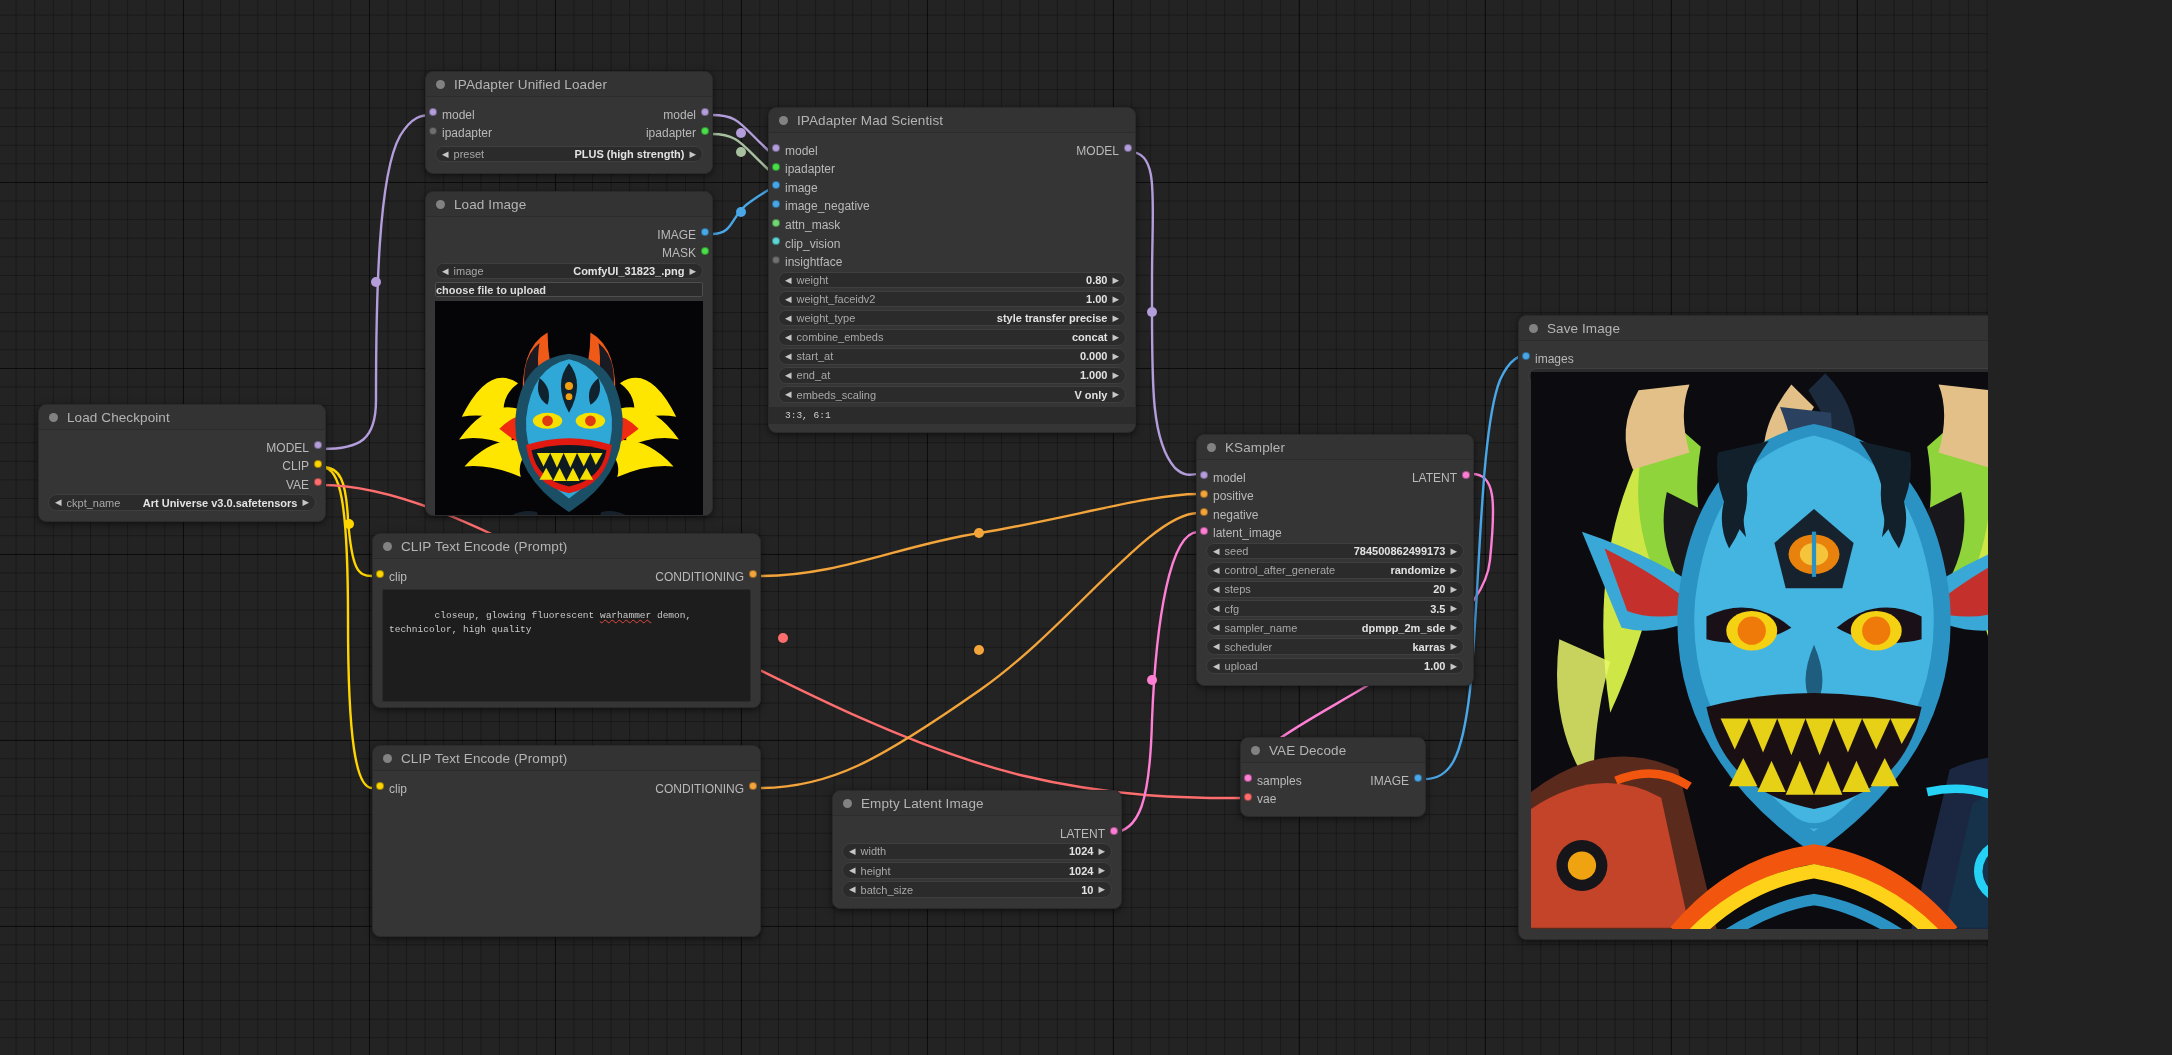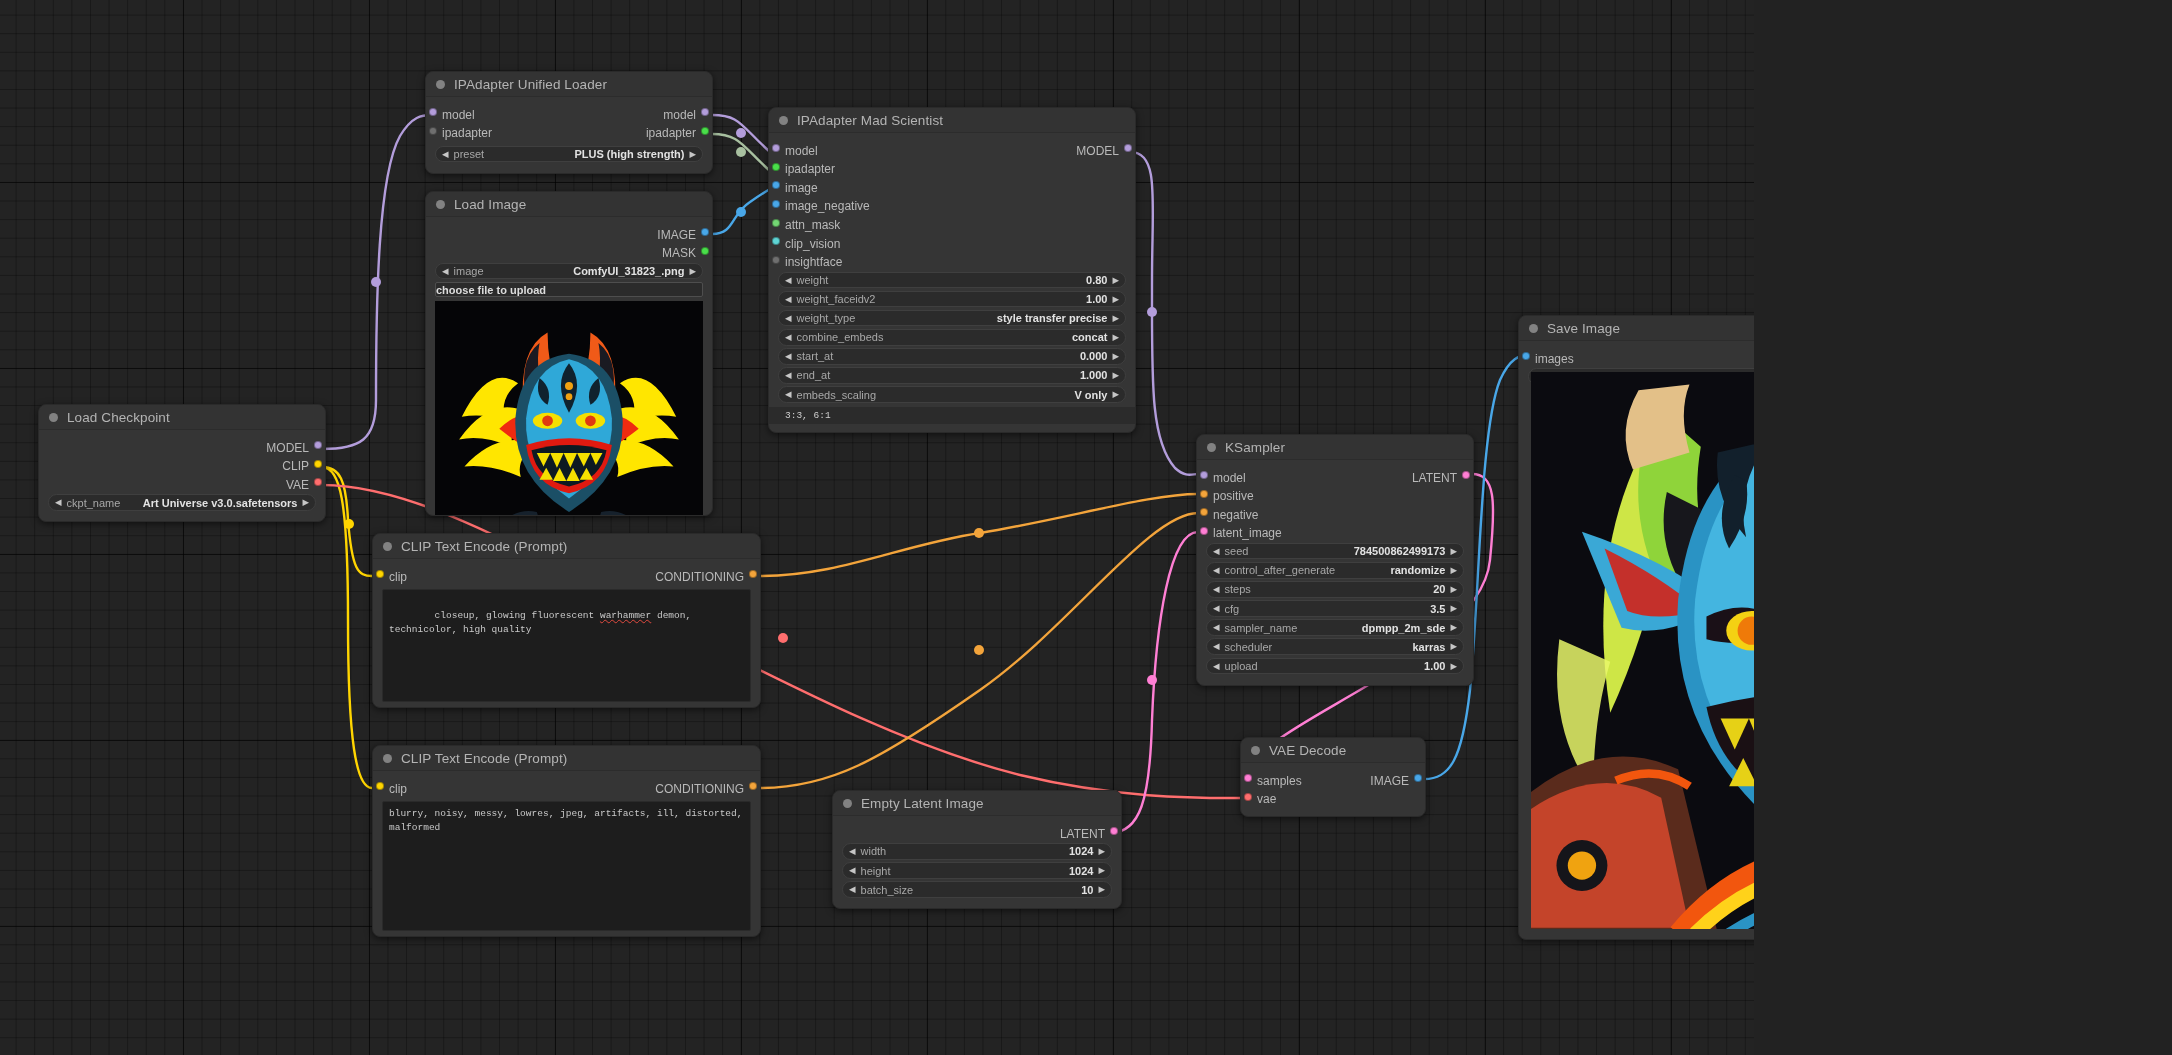--- a/index.html
+++ b/index.html
@@ -5,21 +5,21 @@
 <style>
   * { box-sizing: border-box; margin:0; padding:0; }
   html,body { width:2172px; height:1055px; overflow:hidden; background:#222222; }
   body {
     font-family: "Liberation Sans", sans-serif;
     -webkit-font-smoothing: antialiased;
   }
 
   #canvas {
     position:relative;
-    width:1754px; height:1055px;
+    width:1988px; height:1055px;
     background-color:#232323;
     background-image:
       linear-gradient(to right, rgba(0,0,0,0.30) 1px, transparent 1px),
       linear-gradient(to bottom, rgba(0,0,0,0.30) 1px, transparent 1px),
       linear-gradient(to right, rgba(0,0,0,0.55) 1.5px, transparent 1.5px),
       linear-gradient(to bottom, rgba(0,0,0,0.55) 1.5px, transparent 1.5px);
     background-size: 18.6px 18.6px, 18.6px 18.6px, 186px 186px, 186px 186px;
     background-position: -3px -4px, -3px -4px, -3px -4px, -3px -4px;
     overflow:hidden;
   }
@@ -440,21 +440,20 @@
       <div style="position:relative; height:19px;">
         <div class="slot in" style="position:absolute;top:0;left:0;">
           <span class="dot" style="background:#ffd500;"></span>
           <span>clip</span>
         </div>
         <div class="slot out" style="position:absolute;top:0;right:0;">
           <span>CONDITIONING</span>
           <span class="dot" style="background:#f3a43b;"></span>
         </div>
       </div>
-      <div class="textarea" style="height:130px;">blurry, noisy, messy, lowres, jpeg, artifacts, ill, distorted, malformed</div>
     </div>
   </div>
 
   <div class="node" style="left:1196px; top:434px; width:278px;">
     <div class="node-title">
       <span class="title-dot"></span>
       <span>KSampler</span>
     </div>
     <div class="node-body">
       <div style="position:relative;">

